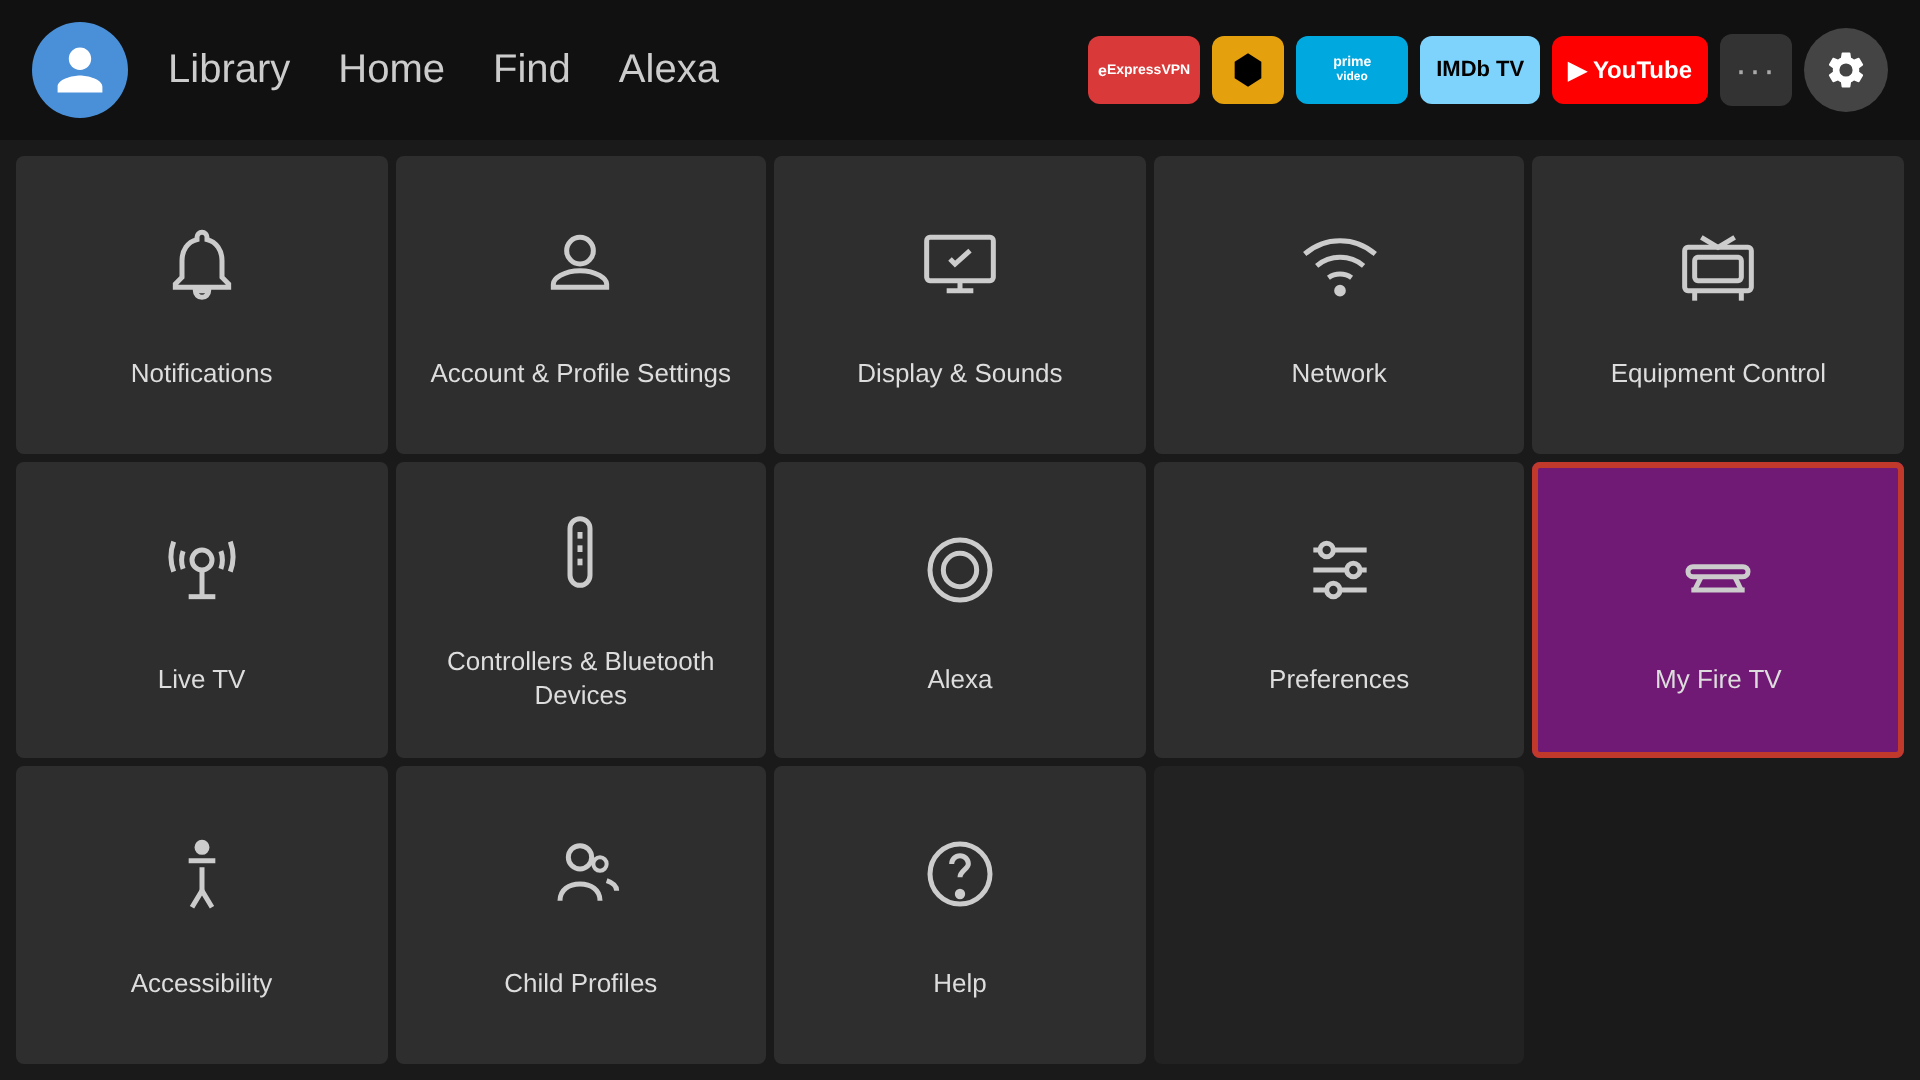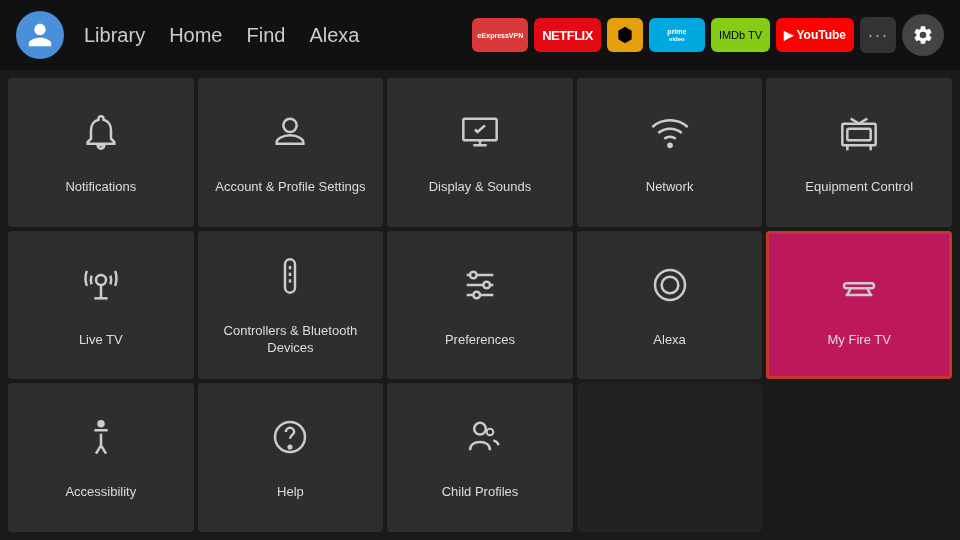--- a/index.html
+++ b/index.html
@@ -57,21 +57,21 @@
       display: flex;
       align-items: center;
       justify-content: center;
       padding: 0 8px;
       font-size: 11px;
       font-weight: bold;
       cursor: pointer;
     }
     .badge-expressvpn { background: #da3939; color: #fff; font-size: 9px; padding: 0 5px; }
     .badge-netflix { background: #e50914; color: #fff; font-size: 13px; font-weight: 900; letter-spacing: -0.5px; }
-    .badge-imdb { background: #84cc16; color: #000; font-size: 11px; font-weight: 400; }
+    .badge-imdb { background: #7dd3fc; color: #000; font-size: 11px; font-weight: 700; }
     .badge-youtube { background: #ff0000; color: #fff; font-size: 11px; font-weight: bold; }
 
     .nav-more {
       width: 36px;
       height: 36px;
       border-radius: 6px;
       background: #333;
       display: flex;
       align-items: center;
       justify-content: center;
@@ -108,21 +108,21 @@
       display: flex;
       flex-direction: column;
       align-items: center;
       justify-content: center;
       gap: 24px;
       cursor: pointer;
       padding: 12px;
       transition: background 0.15s;
     }
     .grid-item.selected {
-      background: #be185d;
+      background: #701a75;
       outline: 3px solid #c0392b;
       outline-offset: -3px;
     }
 
     .grid-item-label {
       font-size: 13px;
       color: #ddd;
       text-align: center;
       line-height: 1.3;
     }
@@ -157,21 +157,20 @@
     <span class="nav-link">Home</span>
     <span class="nav-link">Find</span>
     <span class="nav-link">Alexa</span>
   </div>
 
   <div class="nav-apps">
     <div class="app-badge badge-expressvpn">
       <span style="font-size:8px;font-weight:bold;">e</span>
         <span style="font-size:7px;"> ExpressVPN</span>
     </div>
-    <div class="app-badge badge-netflix">NETFLIX</div>
     <div class="app-badge" style="background:#e5a00d;color:#000;width:36px;height:34px;border-radius:6px;">
       <svg width="20" height="20" viewBox="0 0 24 24" fill="#000">
           <path d="M12 2L4 7v10l8 5 8-5V7z"></path>
         </svg>
     </div>
     <div class="app-badge" style="background:#00a8e0;color:#fff;width:56px;height:34px;border-radius:6px;flex-direction:column;gap:1px;">
       <span style="font-size:7px;font-weight:bold;">prime</span>
       <span style="font-size:6px;">video</span>
     </div>
     <div class="app-badge badge-imdb">IMDb TV</div>
@@ -260,46 +259,46 @@
   <div class="grid-item">
     <div class="grid-icon">
       <svg viewBox="0 0 24 24" stroke="#ccc" fill="none" stroke-width="1.5">
         <rect x="9" y="2" width="6" height="20" rx="3"></rect>
         <line x1="12" y1="6" x2="12" y2="8"></line>
         <line x1="12" y1="10" x2="12" y2="12"></line>
         <line x1="12" y1="14" x2="12" y2="16"></line>
       </svg>
     </div>
     <span class="grid-item-label">Controllers &amp; Bluetooth Devices</span>
+  </div>
+
+  <div class="grid-item">
+    <div class="grid-icon">
+      <svg viewBox="0 0 24 24" stroke="#ccc" fill="none" stroke-width="1.5">
+        <circle cx="12" cy="12" r="9"></circle>
+        <circle cx="12" cy="12" r="5" stroke="#ccc" stroke-width="1.5" fill="none"></circle>
+      </svg>
+    </div>
+    <span class="grid-item-label">Alexa</span>
   </div>
 
   <div class="grid-item">
     <div class="grid-icon">
       <svg viewBox="0 0 24 24" stroke="#ccc" fill="none" stroke-width="1.5">
         <line x1="4" y1="6" x2="20" y2="6"></line>
         <line x1="4" y1="12" x2="20" y2="12"></line>
         <line x1="4" y1="18" x2="20" y2="18"></line>
         <circle cx="8" cy="6" r="2" fill="#2e2e2e" stroke="#ccc"></circle>
         <circle cx="16" cy="12" r="2" fill="#2e2e2e" stroke="#ccc"></circle>
         <circle cx="10" cy="18" r="2" fill="#2e2e2e" stroke="#ccc"></circle>
       </svg>
     </div>
     <span class="grid-item-label">Preferences</span>
   </div>
 
-  <div class="grid-item">
-    <div class="grid-icon">
-      <svg viewBox="0 0 24 24" stroke="#ccc" fill="none" stroke-width="1.5">
-        <circle cx="12" cy="12" r="9"></circle>
-        <circle cx="12" cy="12" r="5" stroke="#ccc" stroke-width="1.5" fill="none"></circle>
-      </svg>
-    </div>
-    <span class="grid-item-label">Alexa</span>
-  </div>
-
   <div class="grid-item selected">
     <div class="grid-icon">
       <svg viewBox="0 0 24 24" stroke="#ccc" fill="none" stroke-width="1.5">
         <rect x="3" y="11" width="18" height="3" rx="1.5"></rect>
         <line x1="7" y1="14" x2="5" y2="18"></line>
         <line x1="17" y1="14" x2="19" y2="18"></line>
         <line x1="4" y1="18" x2="20" y2="18"></line>
       </svg>
     </div>
     <span class="grid-item-label">My Fire TV</span>
@@ -312,36 +311,36 @@
         <path d="M8 8h8M12 10v7"></path>
         <path d="M9 22l3-5 3 5"></path>
       </svg>
     </div>
     <span class="grid-item-label">Accessibility</span>
   </div>
 
   <div class="grid-item">
     <div class="grid-icon">
       <svg viewBox="0 0 24 24" stroke="#ccc" fill="none" stroke-width="1.5">
-        <circle cx="12" cy="12" r="9"></circle>
-        <path d="M9.5 9a2.5 2.5 0 0 1 5 0c0 1.5-2.5 2-2.5 4"></path>
-        <circle cx="12" cy="18" r="0.8" fill="#ccc"></circle>
-      </svg>
-    </div>
-    <span class="grid-item-label">Help</span>
-  </div>
-
-  <div class="grid-item">
-    <div class="grid-icon">
-      <svg viewBox="0 0 24 24" stroke="#ccc" fill="none" stroke-width="1.5">
         <circle cx="12" cy="7" r="3.5"></circle>
         <circle cx="18" cy="9" r="2" stroke="#ccc" stroke-width="1.2"></circle>
         <path d="M6 20c0-3.31 2.69-5 6-5s6 1.69 6 5"></path>
         <path d="M20 14c1.5.5 3 1.5 3 3"></path>
       </svg>
     </div>
     <span class="grid-item-label">Child Profiles</span>
   </div>
 
+  <div class="grid-item">
+    <div class="grid-icon">
+      <svg viewBox="0 0 24 24" stroke="#ccc" fill="none" stroke-width="1.5">
+        <circle cx="12" cy="12" r="9"></circle>
+        <path d="M9.5 9a2.5 2.5 0 0 1 5 0c0 1.5-2.5 2-2.5 4"></path>
+        <circle cx="12" cy="18" r="0.8" fill="#ccc"></circle>
+      </svg>
+    </div>
+    <span class="grid-item-label">Help</span>
+  </div>
+
   <div class="grid-item" style="background:#222;cursor:default;">
   </div>
 
 </div>
 
 </body></html>

